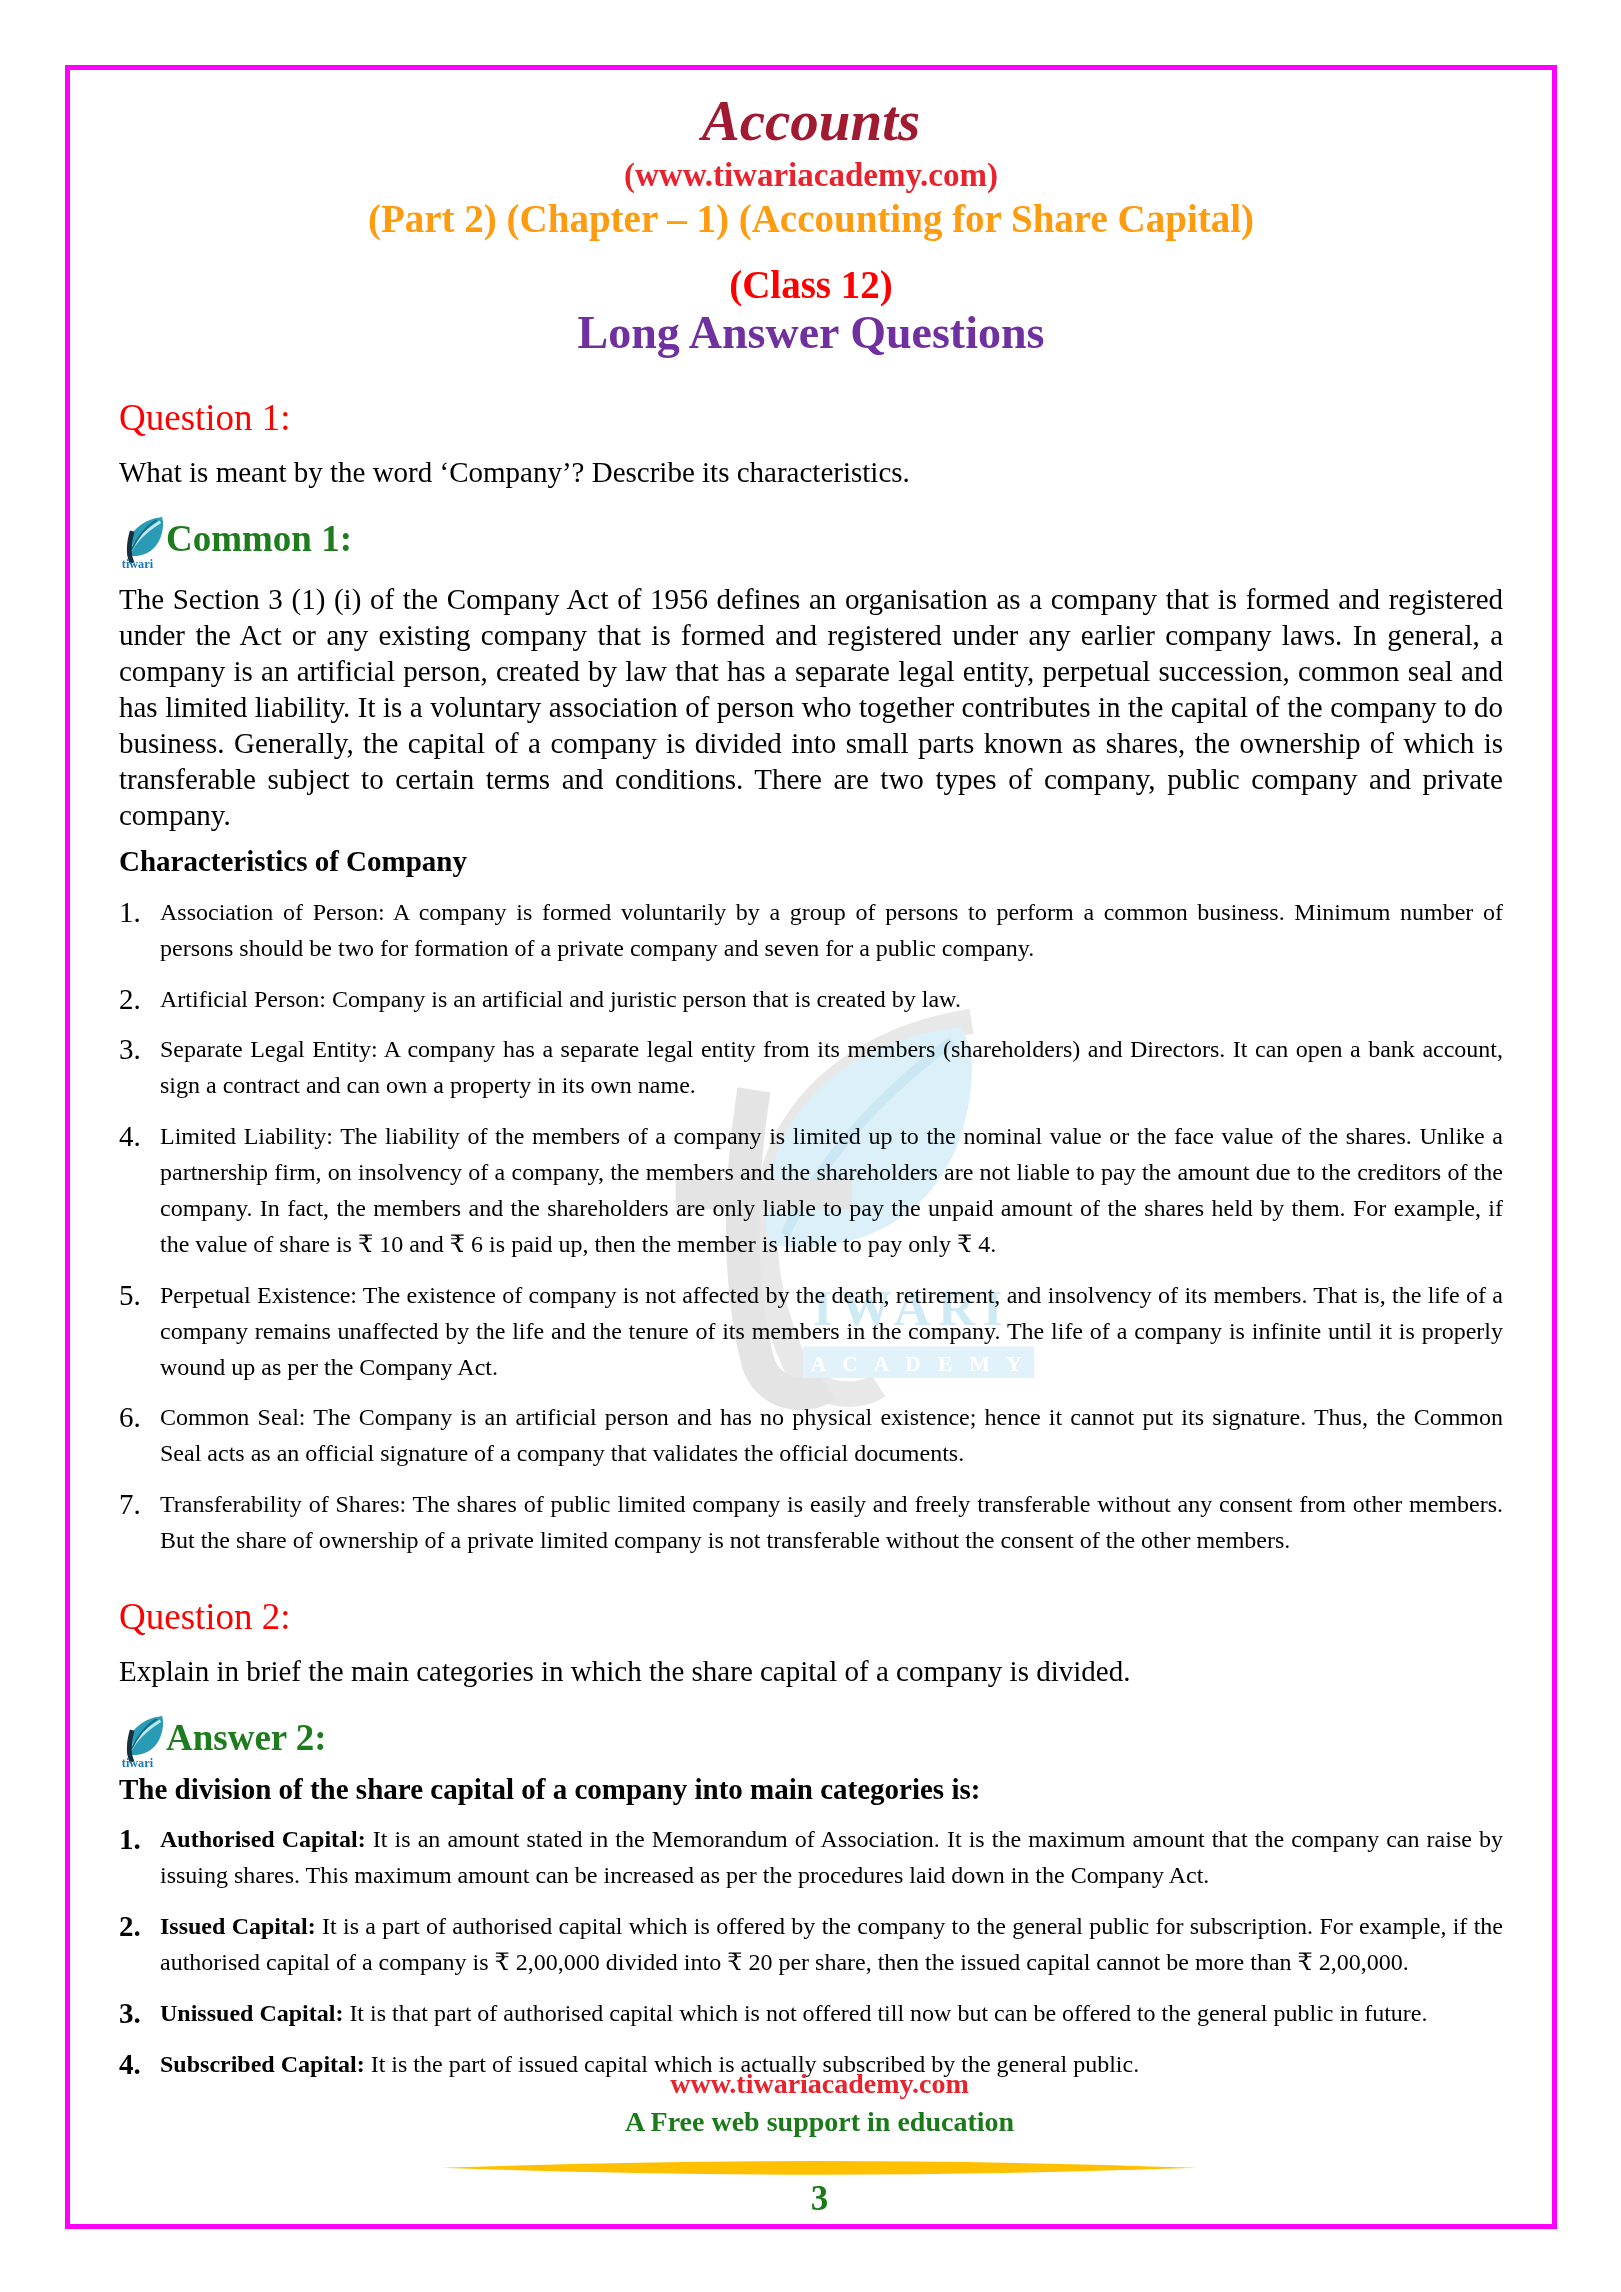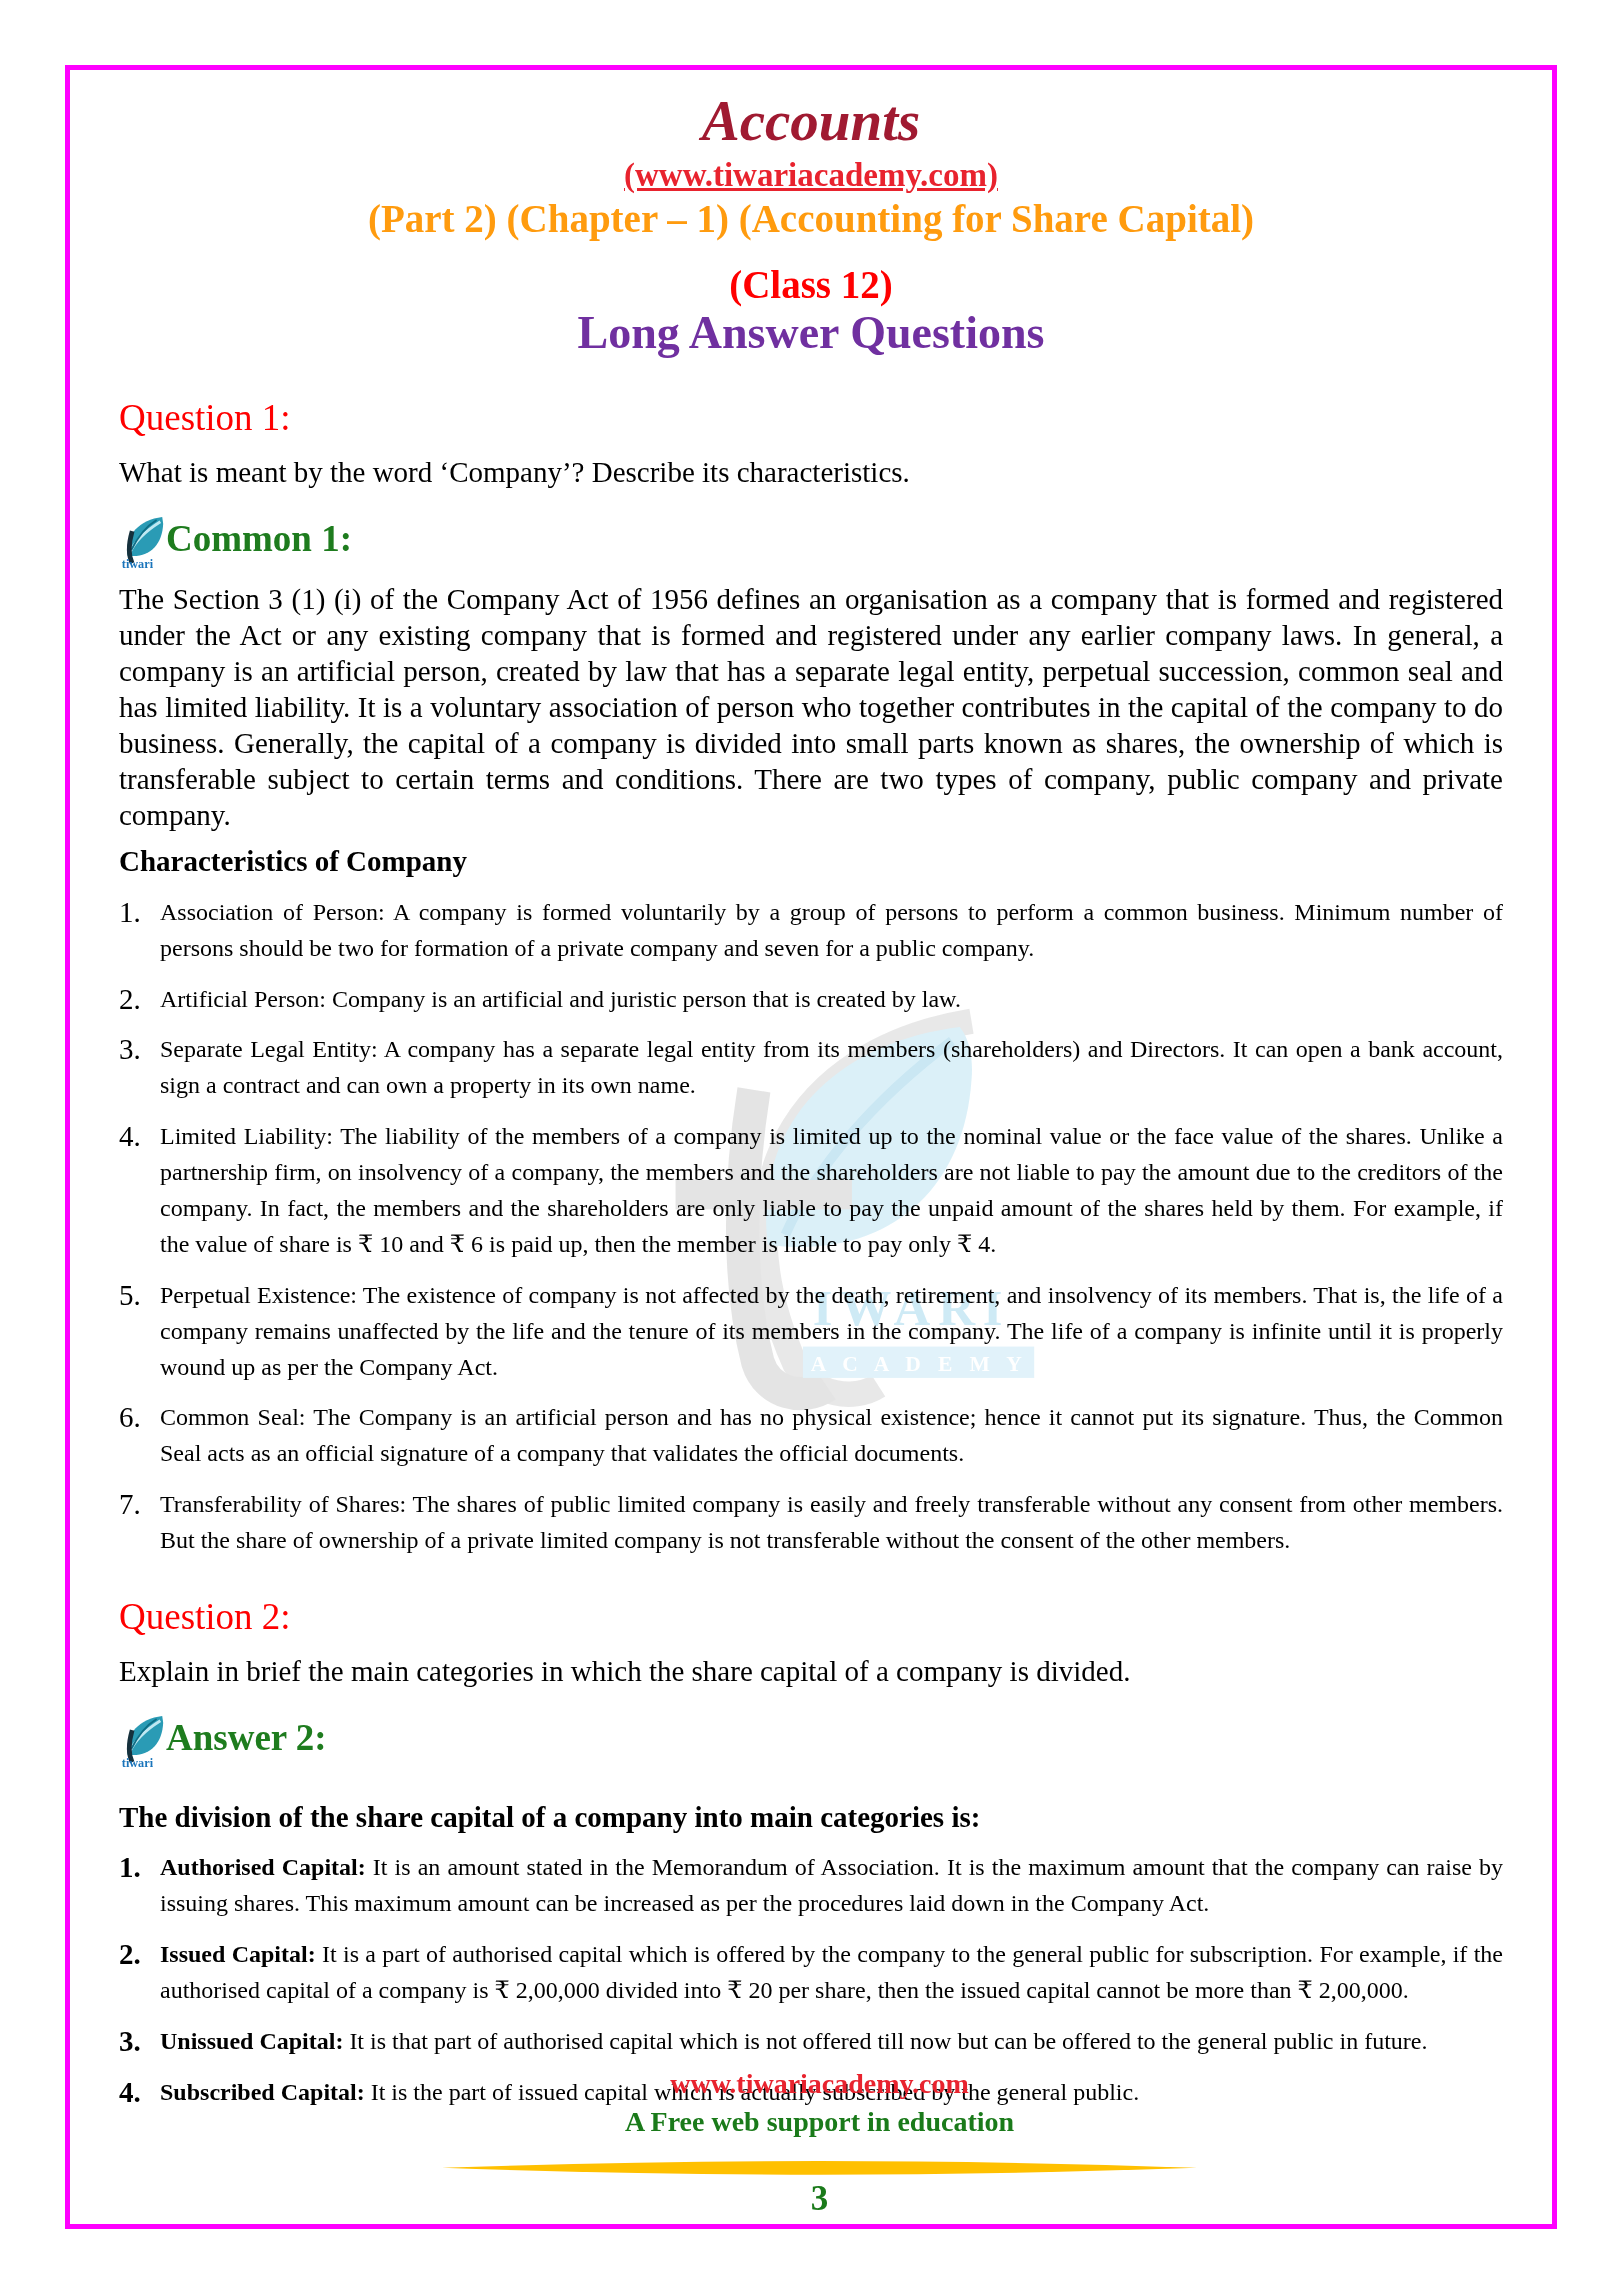--- a/index.html
+++ b/index.html
@@ -4,34 +4,34 @@
 <style>
   html,body{margin:0;padding:0;background:#ffffff;}
   body{width:1621px;height:2293px;font-family:"Liberation Serif","DejaVu Serif",serif;color:#000;}
   .page{position:relative;width:1621px;height:2293px;background:#fff;overflow:hidden;}
   .frame{position:absolute;left:65px;top:65px;width:1492px;height:2164px;border:5.9px solid #ff00ff;box-sizing:border-box;background:#fff;}
   .content{position:relative;z-index:1;padding:11.8px 49px 0 49px;}
 
   
   .hdr{text-align:center;}
   .doc-title{font-style:italic;font-weight:bold;font-size:57px;line-height:1.15;color:#a01a31;margin:5.9px 0 0 0;}
-  .site-line{font-weight:bold;font-size:33px;line-height:1.15;color:#e8232e;margin-top:3.9px;text-decoration:underline;}
+  .site-line{font-weight:bold;font-size:33px;line-height:1.15;color:#e8232e;margin-top:3.9px;}
   .part-line{font-weight:bold;font-size:39px;line-height:1.15;color:#ff9b0e;margin-top:2px;}
   .class-line{font-weight:bold;font-size:39px;line-height:1.1;color:#ff0000;margin-top:21.6px;}
   .section-title{font-weight:bold;font-size:46px;line-height:1.1;color:#7030a0;margin-top:2px;}
 
   
   .q-head{font-size:37px;font-weight:normal;color:#ff0000;margin:37px 0 0 0;line-height:1.2;}
   .q-text{font-size:29px;margin:13.7px 0 0 0;line-height:1.25;}
   .answer-row{display:flex;align-items:center;margin:23.5px 0 0 0;}
   .mini-logo{width:47px;height:57px;flex:none;margin-bottom:-5.9px;}
   .a-head{font-size:37px;font-weight:bold;color:#1e7c1e;line-height:1.1;margin:0;}
   .para{font-size:29px;line-height:36px;text-align:justify;margin:15.7px 0 0 0;}
   .subhead{font-size:29px;font-weight:bold;margin:11.8px 0 0 0;line-height:1.2;}
-  .intro-bold{font-size:29px;font-weight:bold;margin:36px 0 0 0;line-height:1.2;}
+  .intro-bold{font-size:29px;font-weight:bold;margin:8px 0 0 0;line-height:1.2;}
 
   .qlist{margin:7.8px 0 0 0;padding:0;list-style:none;}
   .qlist li{display:flex;margin-top:14.7px;}
   .qlist .num{width:41px;flex:none;font-size:29px;line-height:36px;}
   .qlist .txt{flex:1;font-size:24px;line-height:36px;text-align:justify;}
   .list2 .num{font-weight:bold;}
   .term{font-weight:bold;}
 
   
   .footer{position:absolute;left:17px;right:0;bottom:7.8px;text-align:center;z-index:1;}

